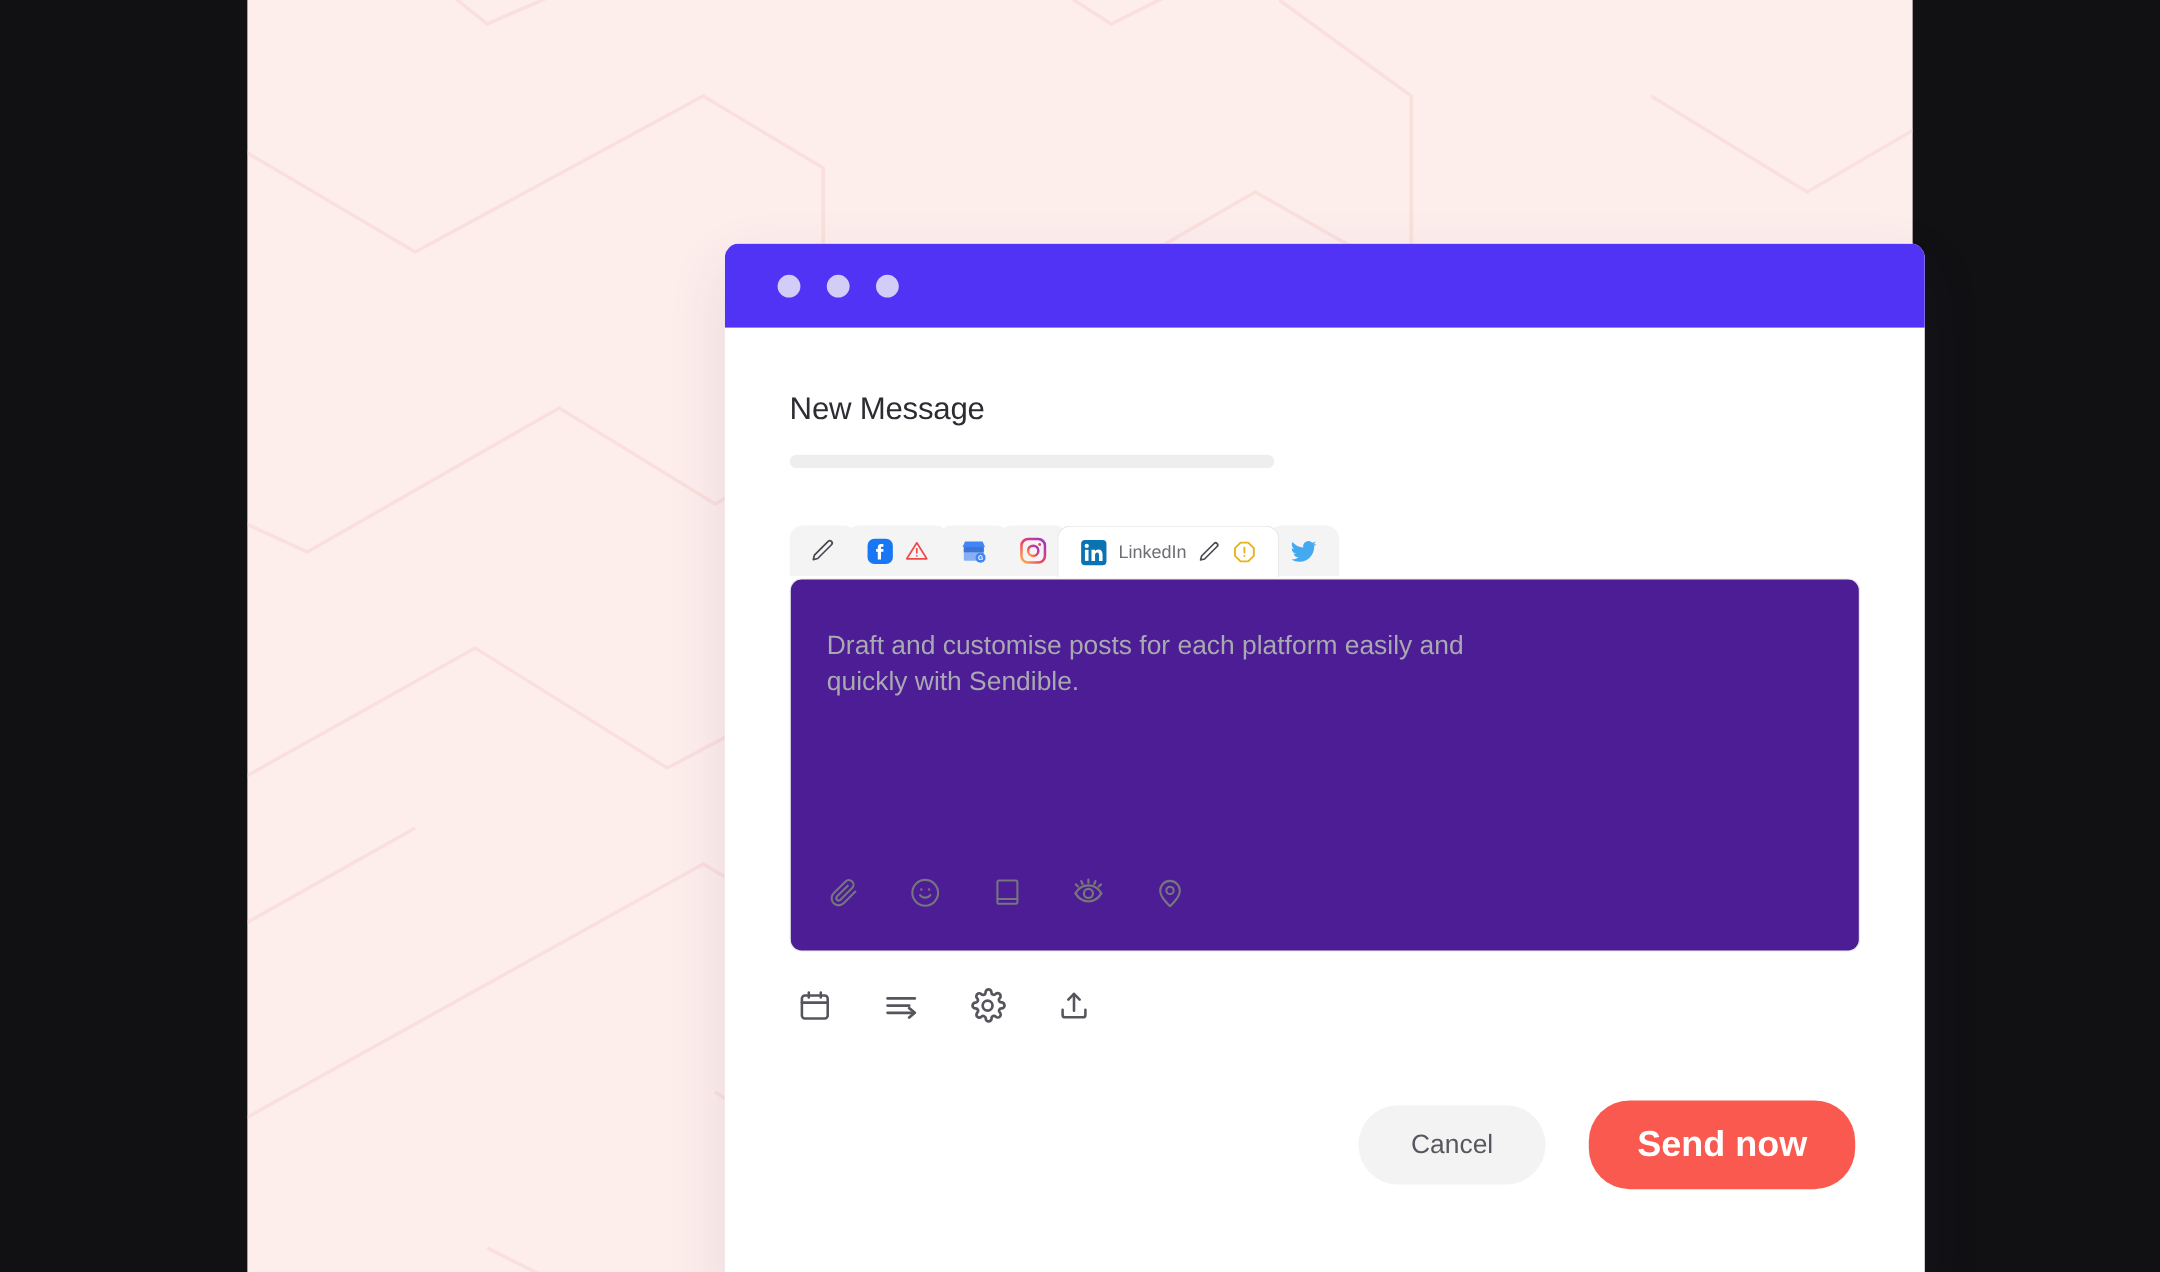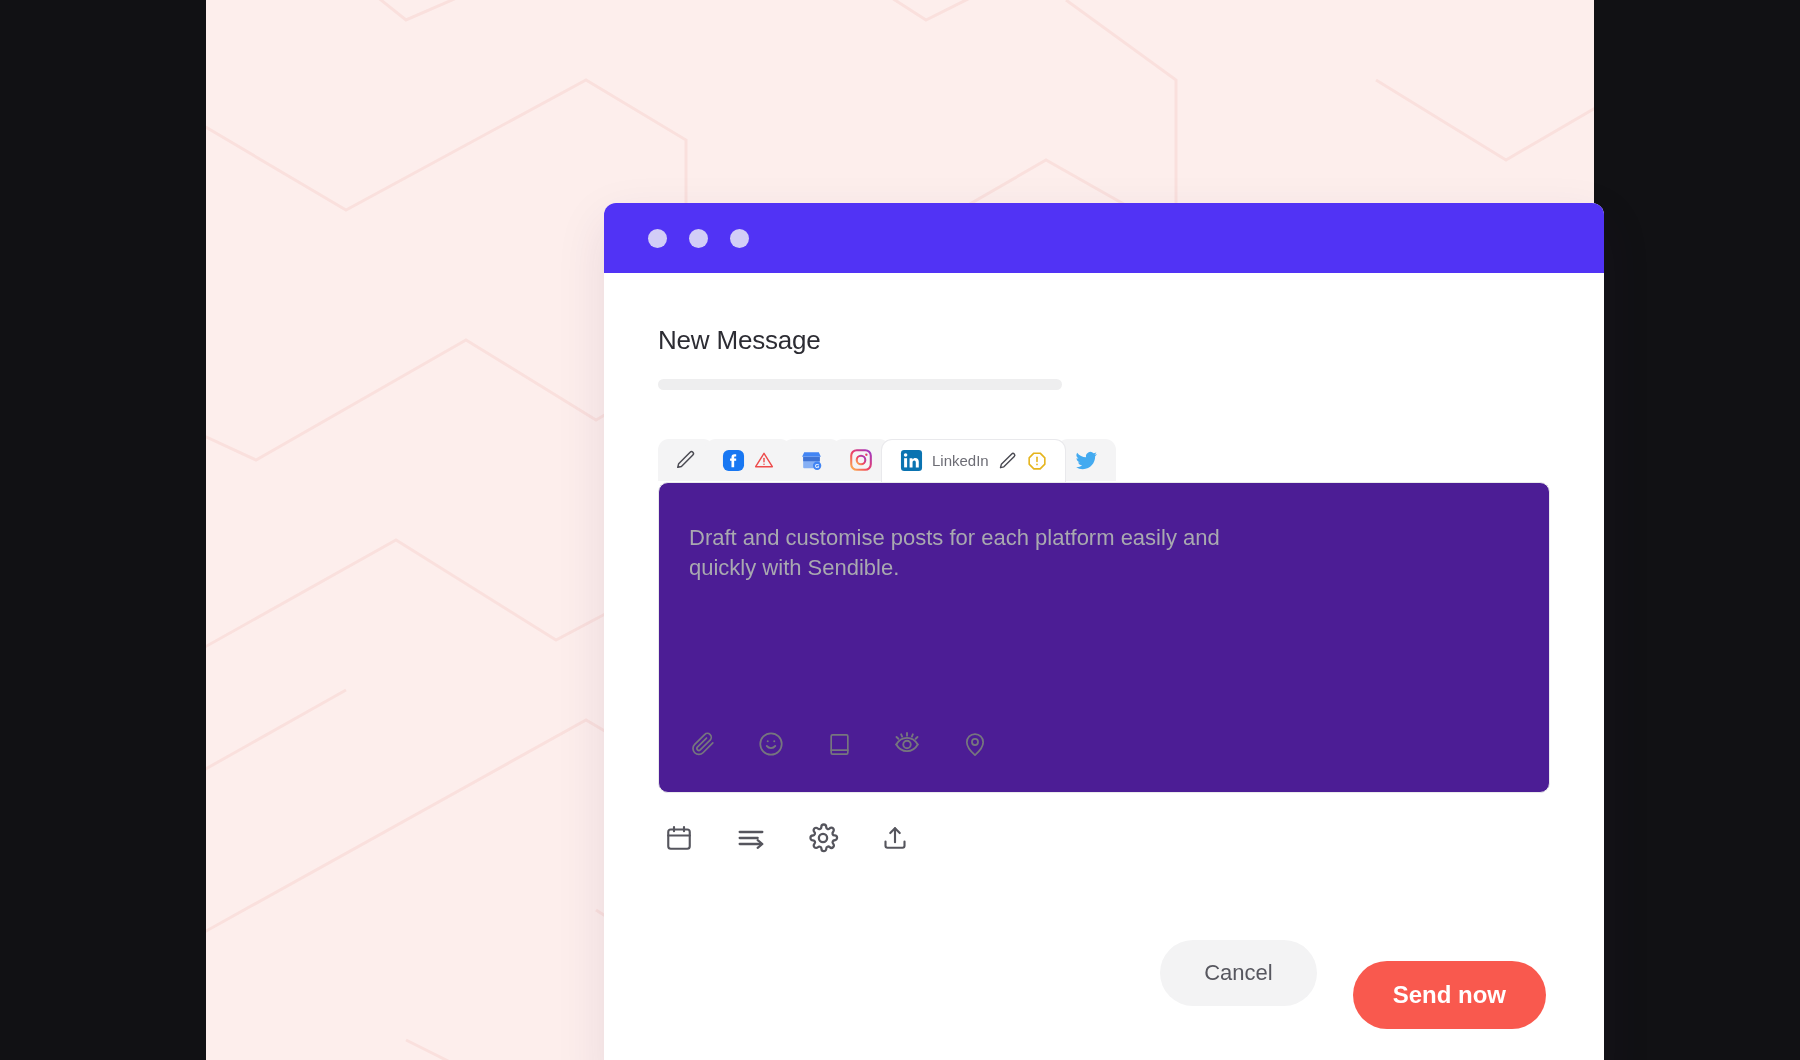--- a/index.html
+++ b/index.html
@@ -89,21 +89,21 @@
     width: 404px;
     height: 11px;
     border-radius: 6px;
     background: #eeeeef;
   }
 
   
   #tabs {
     margin-top: 48px;
     display: flex;
-    align-items: center;
+    align-items: flex-start;
     height: 44px;
     position: relative;
   }
   .tab {
     height: 42px;
     display: flex;
     align-items: center;
     gap: 9px;
     padding: 0 17px;
     background: #f4f4f5;
@@ -190,27 +190,26 @@
     font-size: 22px;
     font-family: inherit;
     padding: 20px 44px;
     border-radius: 34px;
     cursor: pointer;
   }
   #send-button {
     border: none;
     background: #f9594e;
     color: #ffffff;
-    font-size: 24px;
+    font-size: 30px;
     font-weight: bold;
     font-family: inherit;
     padding: 20px 40px;
     border-radius: 34px;
     cursor: pointer;
-    margin-top: 44px;
   }
 </style>
 </head>
 <body>
 
 <div id="stage">
 
   <div id="backdrop">
     <svg class="pattern" viewBox="0 0 1480 1160" xmlns="http://www.w3.org/2000/svg">
       <g fill="none" stroke="#f9dcd9" stroke-width="3">

